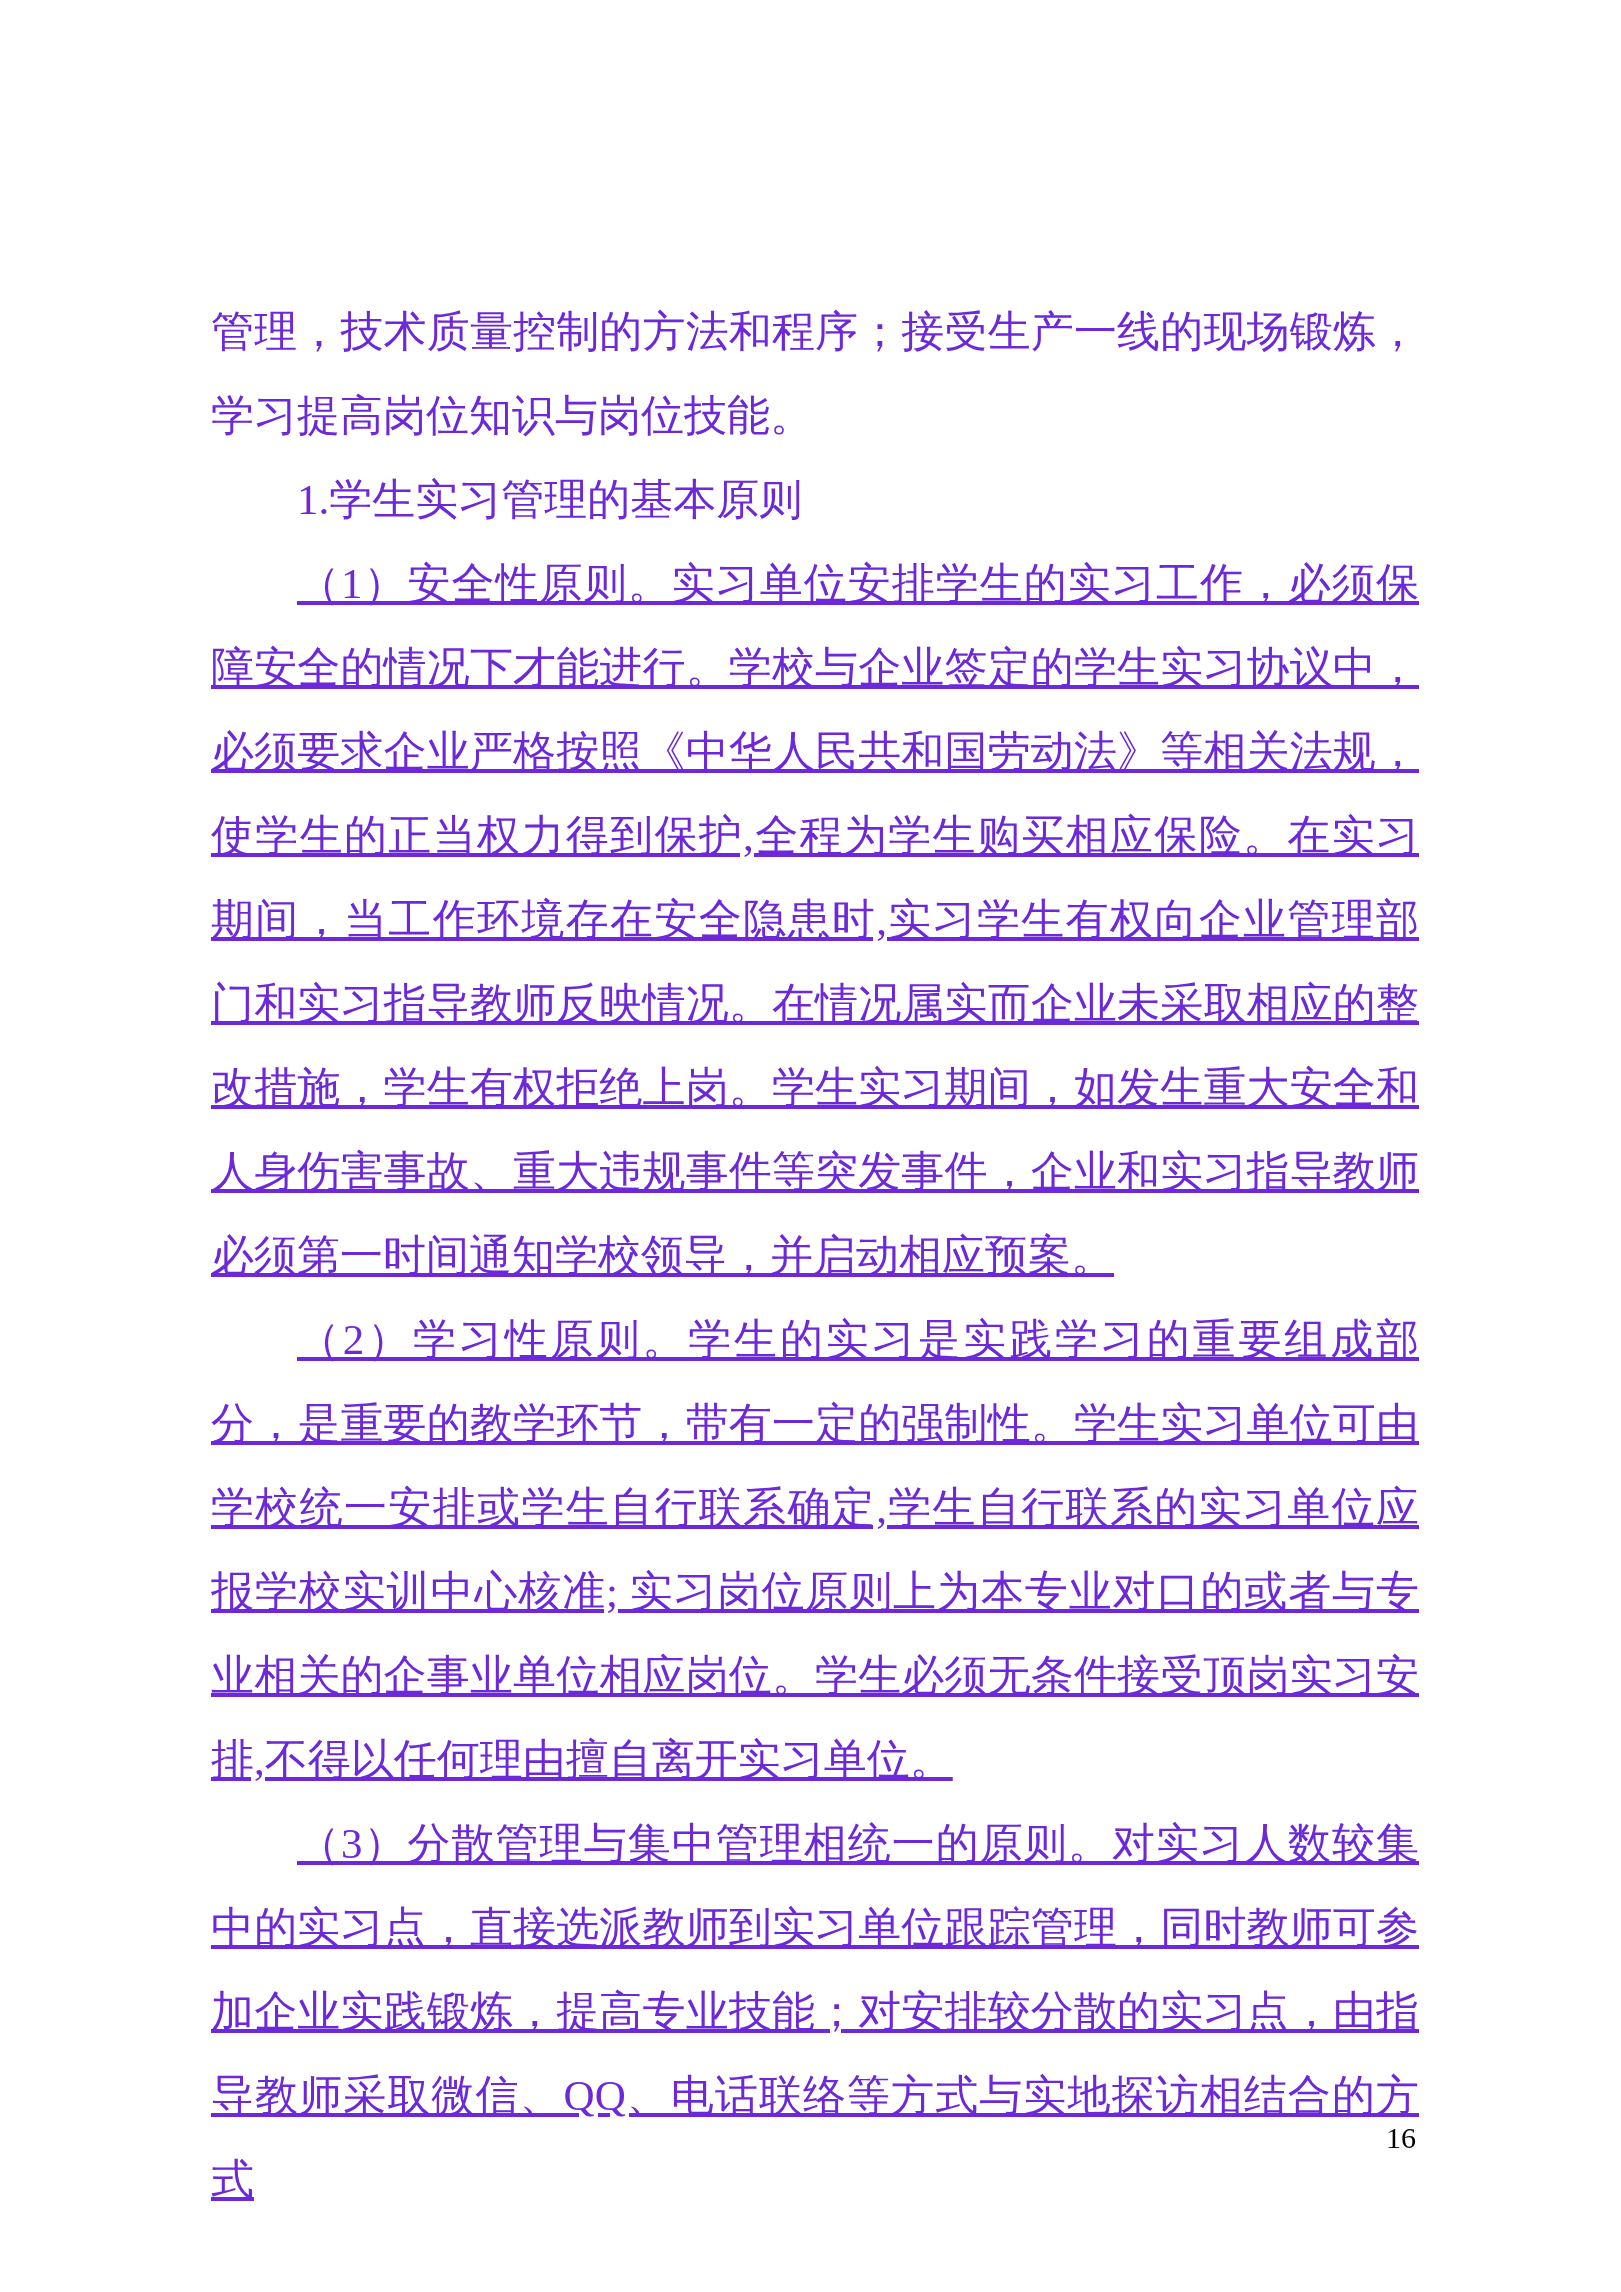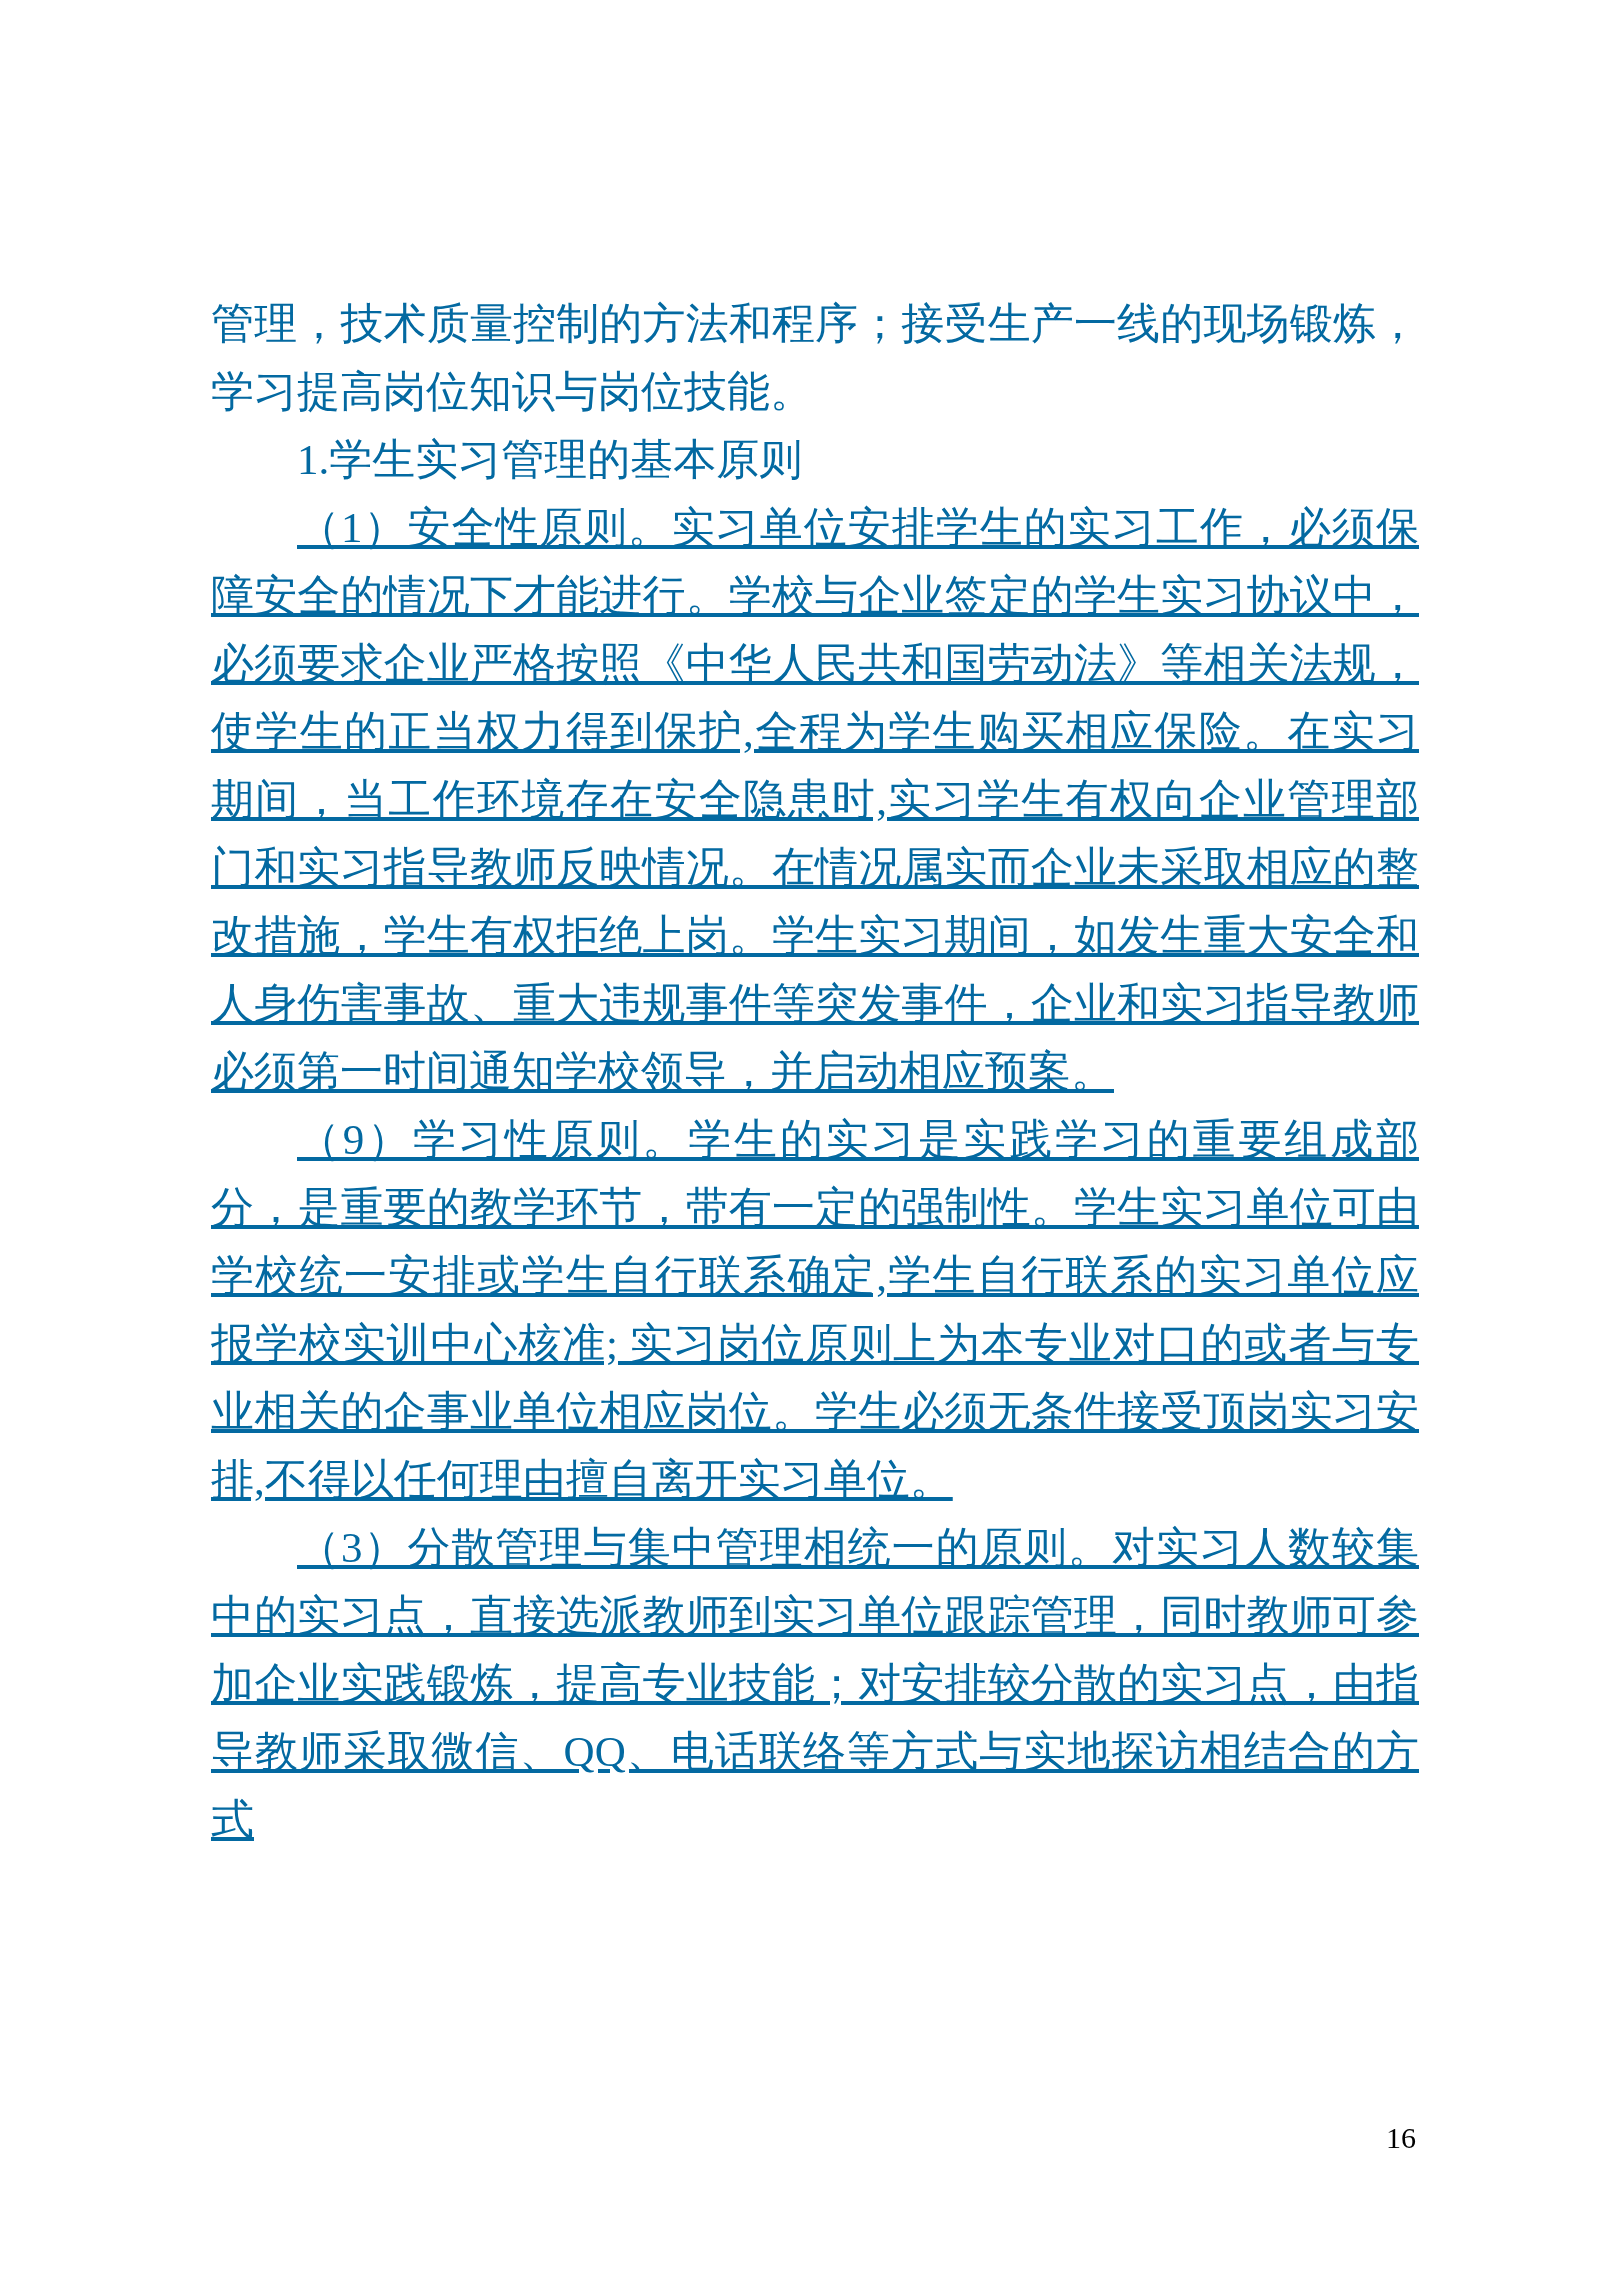--- a/index.html
+++ b/index.html
@@ -15,22 +15,22 @@
     overflow: hidden;
     color: #000000;
   }
   .text-block {
     position: absolute;
     left: 211px;
     top: 290px;
     width: 1208px;
     font-family: "Liberation Serif", "DejaVu Serif", serif;
     font-size: 43px;
-    line-height: 68px;
-    color: #0369a1;
+    line-height: 84px;
+    color: #6d28d9;
     text-align: justify;
     text-justify: inter-character;
     word-break: break-all;
   }
   .para, .heading {
     margin: 0;
     padding: 0;
   }
   .indent {
     text-indent: 2em;
@@ -54,18 +54,18 @@
   }
 </style>
 </head>
 <body>
 
 <div class="page">
   <div class="text-block">
     <p class="para">管理，技术质量控制的方法和程序；接受生产一线的现场锻炼，学习提高岗位知识与岗位技能。</p>
     <h2 class="heading">1.学生实习管理的基本原则</h2>
     <p class="para indent">（1）安全性原则。实习单位安排学生的实习工作，必须保障安全的情况下才能进行。学校与企业签定的学生实习协议中，必须要求企业严格按照《中华人民共和国劳动法》等相关法规，使学生的正当权力得到保护,全程为学生购买相应保险。在实习期间，当工作环境存在安全隐患时,实习学生有权向企业管理部门和实习指导教师反映情况。在情况属实而企业未采取相应的整改措施，学生有权拒绝上岗。学生实习期间，如发生重大安全和人身伤害事故、重大违规事件等突发事件，企业和实习指导教师必须第一时间通知学校领导，并启动相应预案。</p>
-    <p class="para indent">（9）学习性原则。学生的实习是实践学习的重要组成部分，是重要的教学环节，带有一定的强制性。学生实习单位可由学校统一安排或学生自行联系确定,学生自行联系的实习单位应报学校实训中心核准; 实习岗位原则上为本专业对口的或者与专业相关的企事业单位相应岗位。学生必须无条件接受顶岗实习安排,不得以任何理由擅自离开实习单位。</p>
+    <p class="para indent">（2）学习性原则。学生的实习是实践学习的重要组成部分，是重要的教学环节，带有一定的强制性。学生实习单位可由学校统一安排或学生自行联系确定,学生自行联系的实习单位应报学校实训中心核准; 实习岗位原则上为本专业对口的或者与专业相关的企事业单位相应岗位。学生必须无条件接受顶岗实习安排,不得以任何理由擅自离开实习单位。</p>
     <p class="para indent">（3）分散管理与集中管理相统一的原则。对实习人数较集中的实习点，直接选派教师到实习单位跟踪管理，同时教师可参加企业实践锻炼，提高专业技能；对安排较分散的实习点，由指导教师采取微信、QQ、电话联络等方式与实地探访相结合的方式</p>
   </div>
   <div class="page-number">16</div>
 </div>
 
 
 </body></html>

